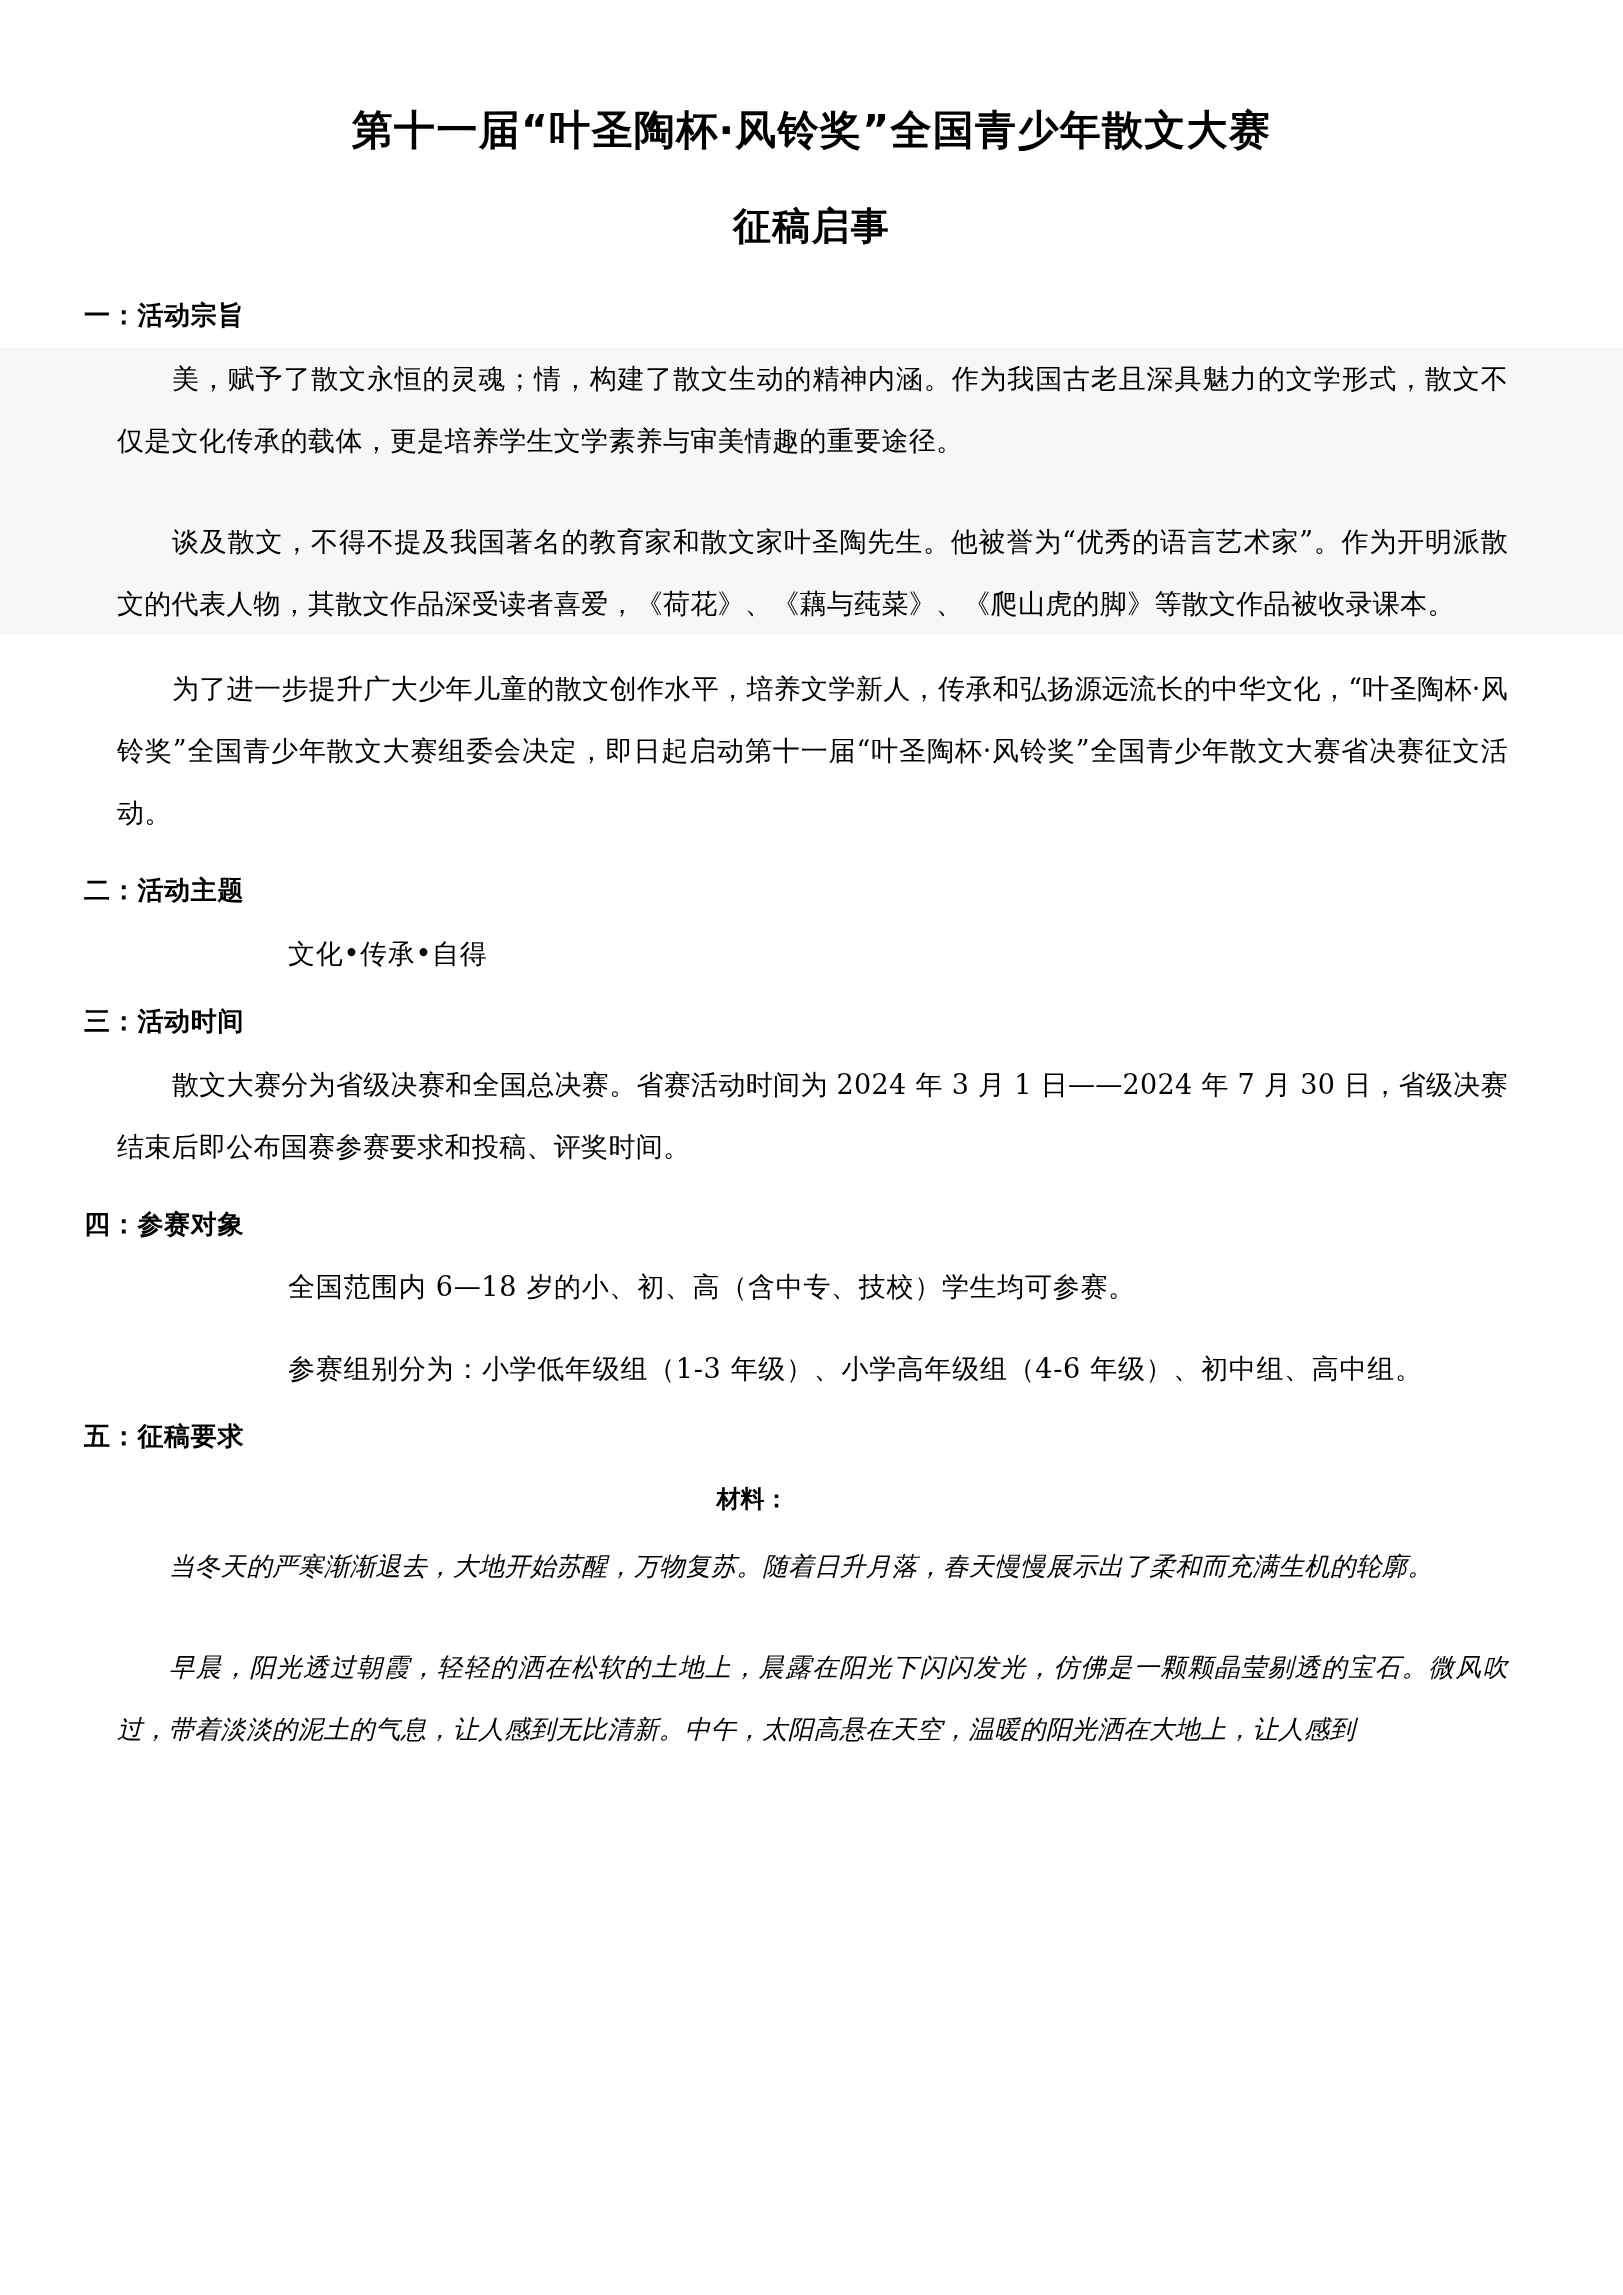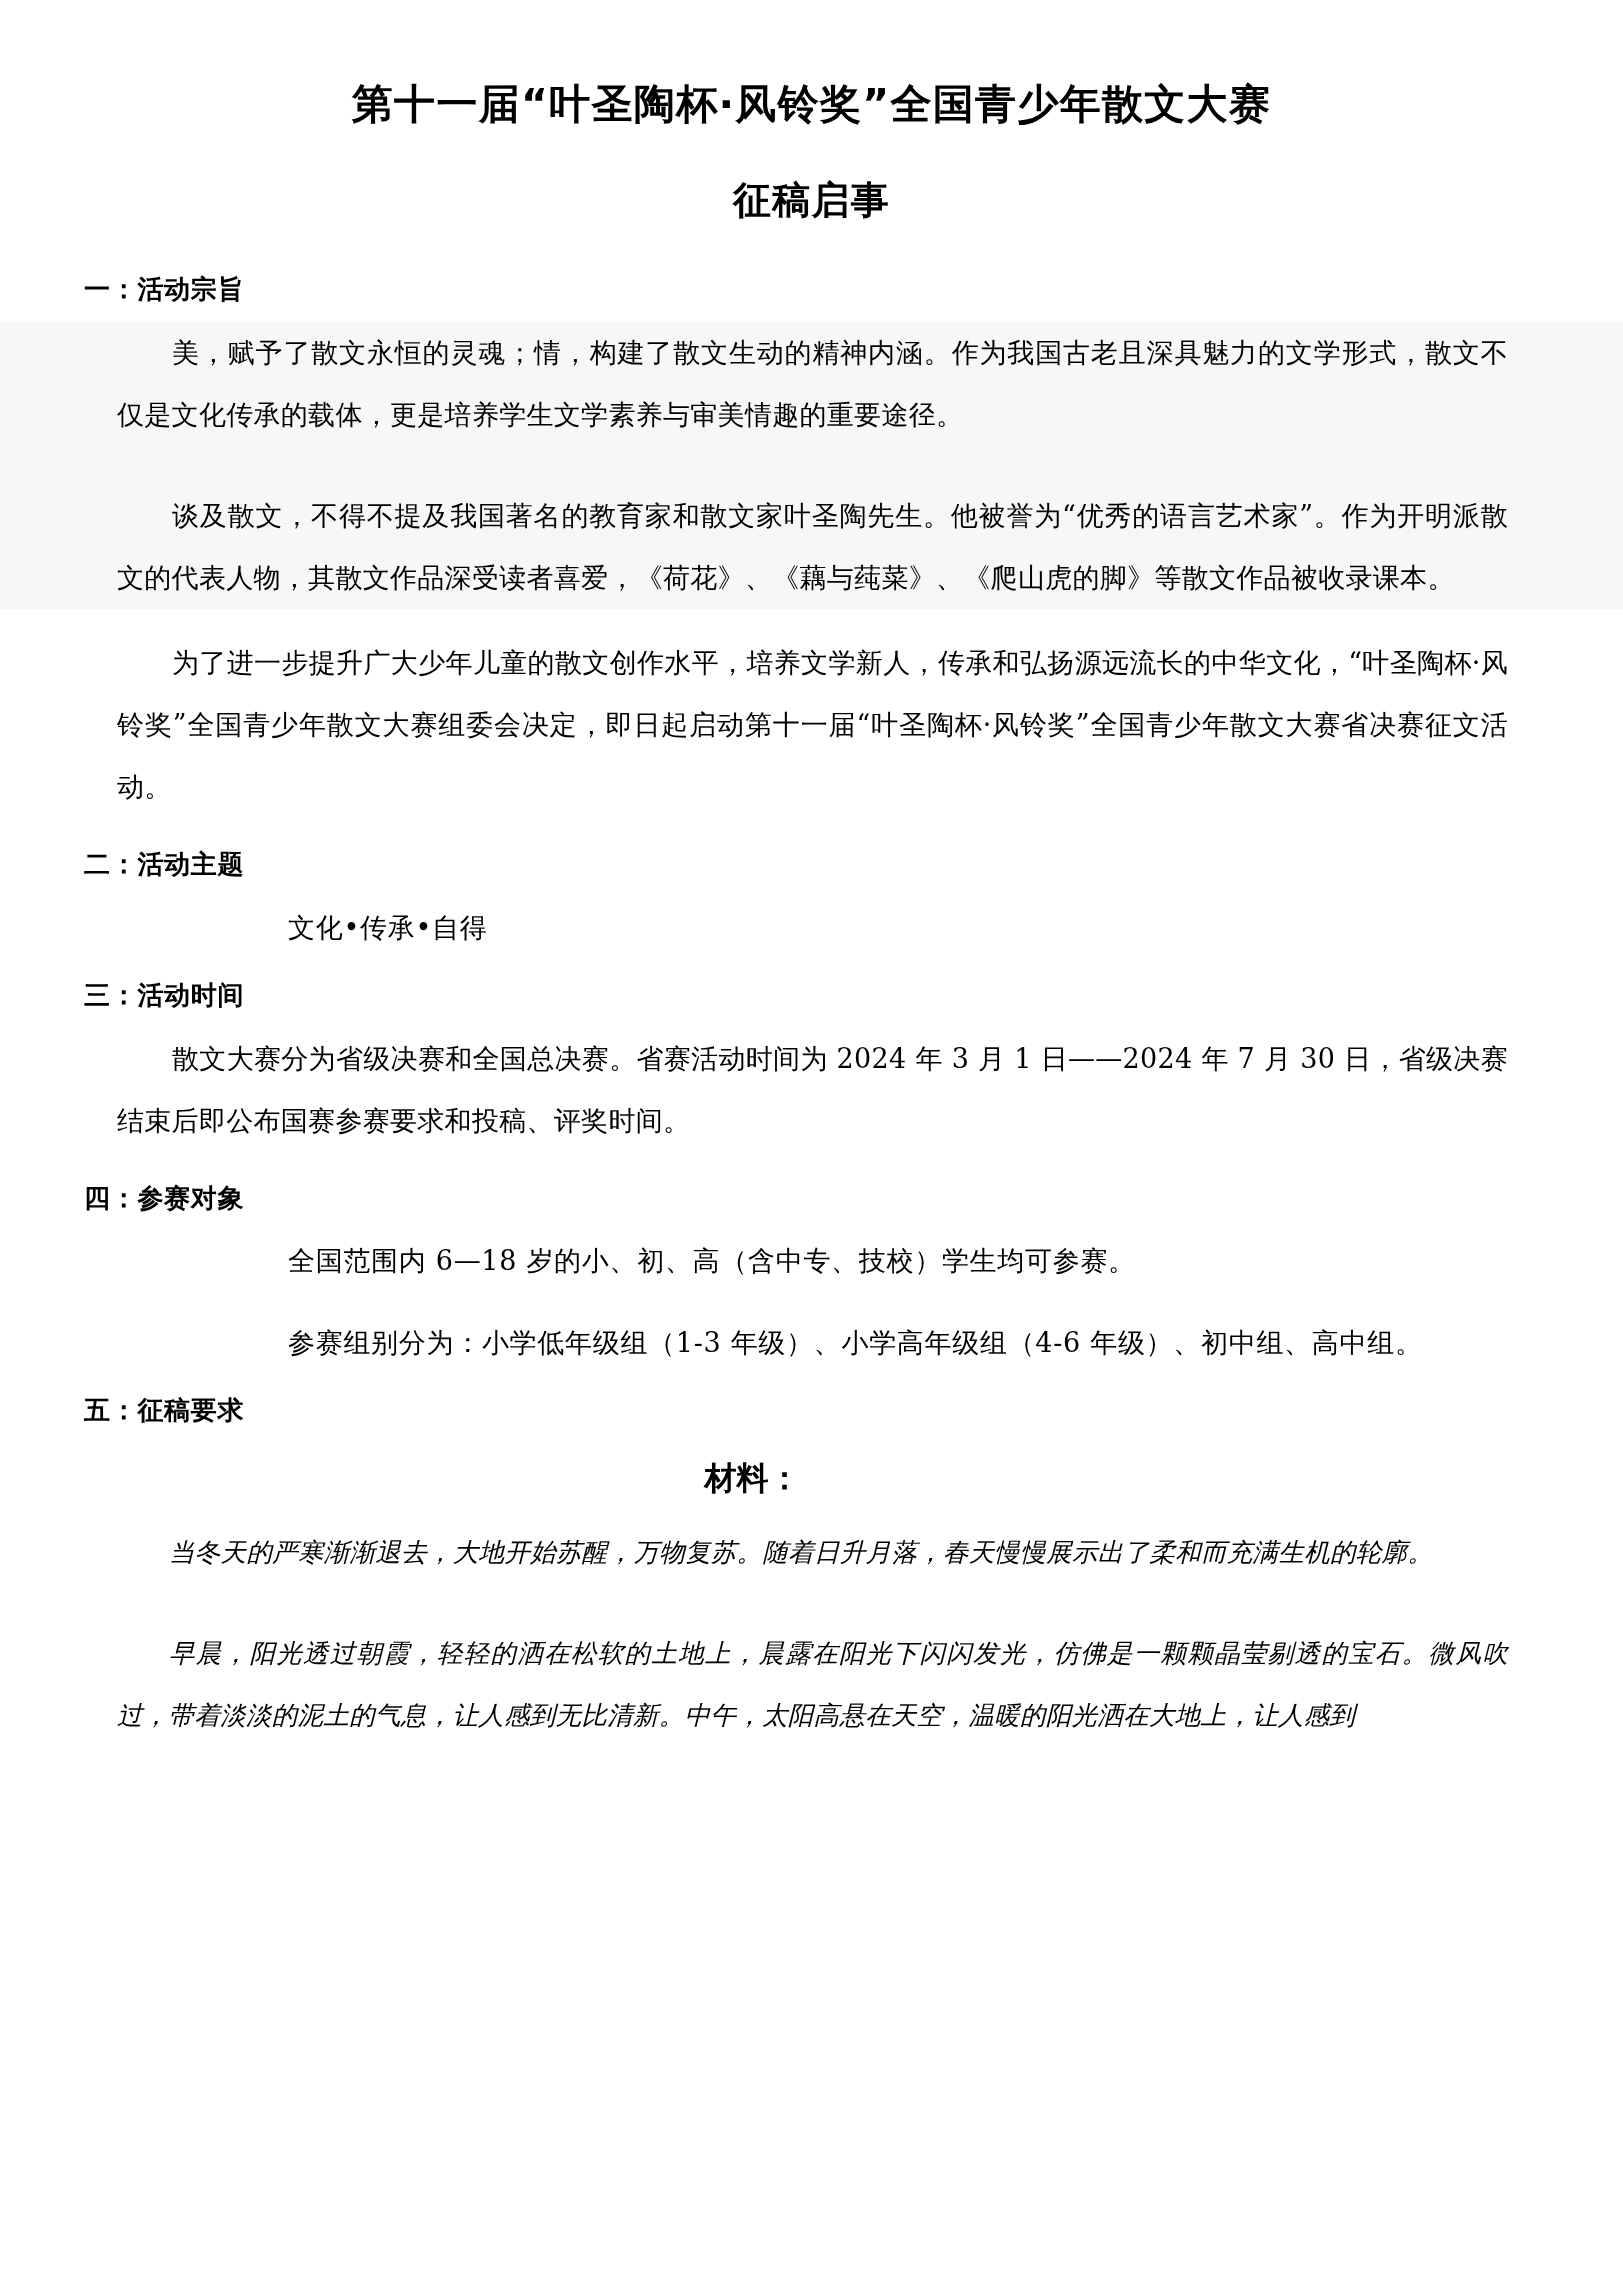--- a/index.html
+++ b/index.html
@@ -23,21 +23,21 @@
 
   
   .doc-title {
     text-align: center;
     font-family: "DejaVu Sans", "Liberation Sans", sans-serif;
     font-weight: 700;
     font-size: 41px;
     line-height: 1.25;
     letter-spacing: 1.3px;
     margin: 0;
-    padding-top: 79px;
+    padding-top: 105px;
   }
   .doc-subtitle {
     text-align: center;
     font-family: "DejaVu Sans", "Liberation Sans", sans-serif;
     font-weight: 700;
     font-size: 38px;
     letter-spacing: 1.3px;
     margin: 4px;
     padding-top: 41px;
   }
@@ -75,21 +75,21 @@
     line-height: 62px;
     margin: 0;
     padding-left: 171px;
     letter-spacing: 0.7px;
   }
 
   .material-heading {
     text-align: center;
     font-family: "DejaVu Sans", "Liberation Sans", sans-serif;
     font-weight: 700;
-    font-size: 32px;
+    font-size: 24px;
     margin: 0;
     padding-right: 118px;
   }
 
   .material-para {
     font-size: 25.5px;
     line-height: 62px;
     text-align: justify;
     text-justify: inter-ideograph;
     text-indent: 52px;

